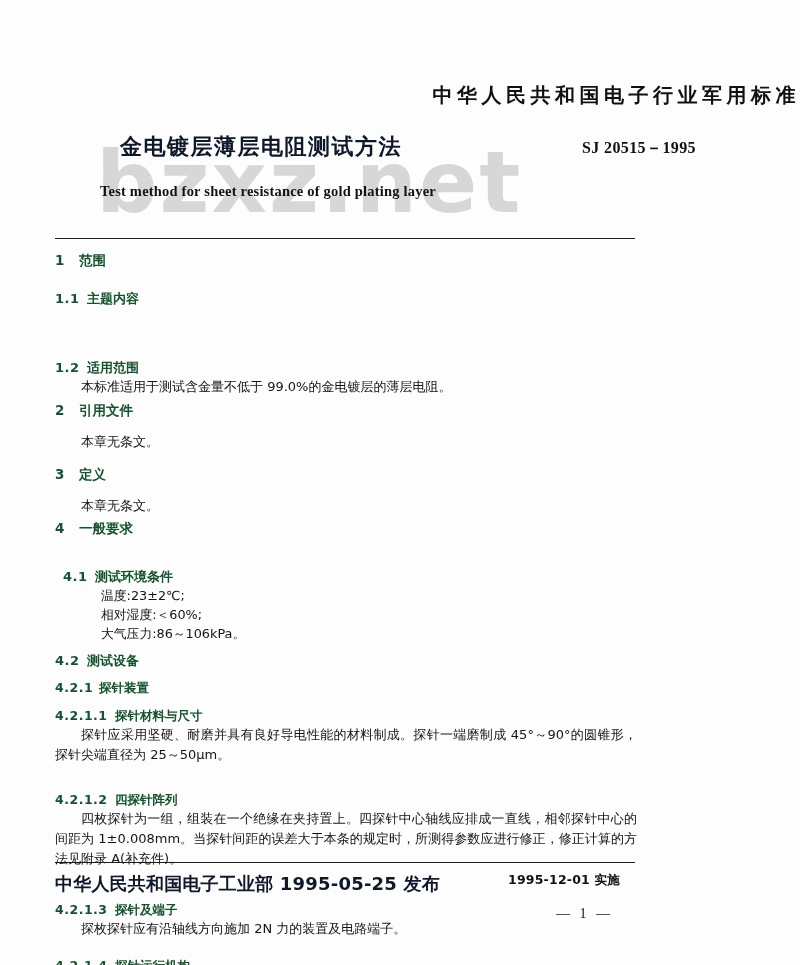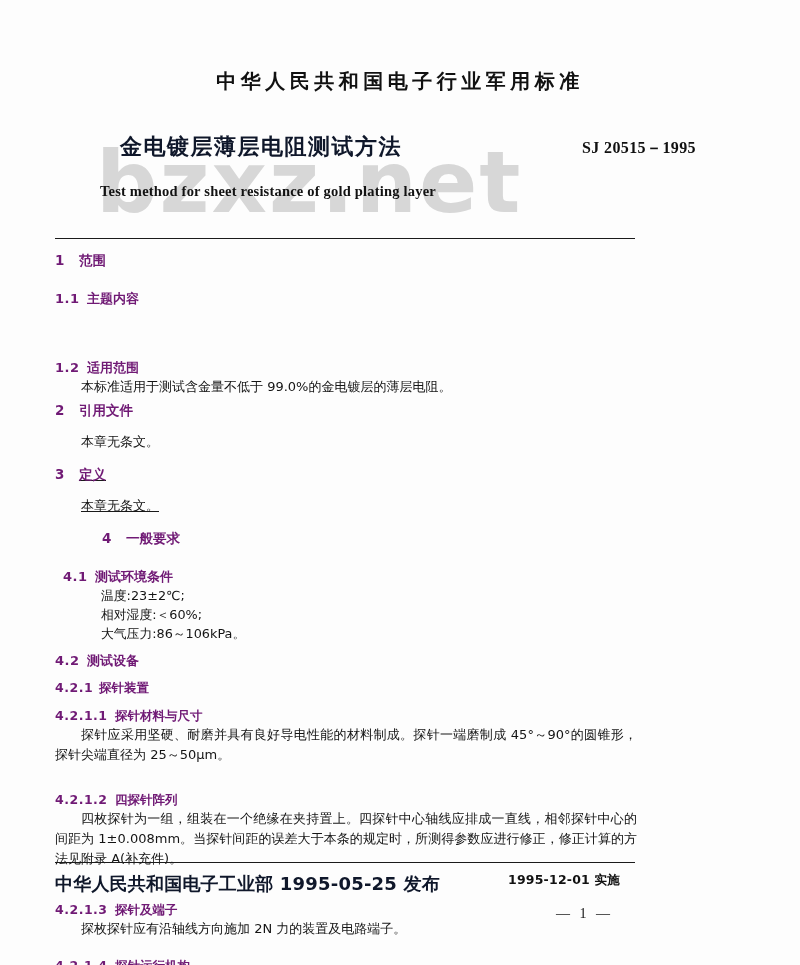--- a/index.html
+++ b/index.html
@@ -52,23 +52,23 @@
     top: 0;
     width: 800px;
     height: 965px;
     z-index: 2;
   }
 
   
   .masthead {
     position: absolute;
     left: 0;
-    top: 68px;
+    top: 82px;
     width: 800px;
-    text-align: center;
+    text-align: right;
     font-family: "DejaVu Sans", "Liberation Sans", sans-serif;
     font-size: 20px;
     font-weight: 700;
     letter-spacing: 4.5px;
     color: #111;
   }
 
   .title-row {
     position: absolute;
     left: 96px;
@@ -132,21 +132,21 @@
   .body {
     position: absolute;
     left: 55px;
     top: 252px;
     width: 582px;
   }
 
   .h1, .h2, .h3, .h4 {
     font-family: "DejaVu Sans", "Liberation Sans", sans-serif;
     font-weight: 700;
-    color: #701a75;
+    color: #14532d;
     white-space: nowrap;
   }
   .num {
     display: inline-block;
     font-family: "DejaVu Sans", "Liberation Sans", sans-serif;
     font-weight: 700;
     letter-spacing: .5px;
   }
   .h1 { font-size: 13.5px; margin: 0 0 0 0; }
   .h1 .num { width: 24px; }
@@ -253,28 +253,28 @@
         <p class="para">本标准适用于测试含金量不低于 99.0%的金电镀层的薄层电阻。</p>
       </div>
 
       <div class="blk" style="top:150px;">
         <div class="h1">
           <span class="num">2</span><span>引用文件</span>
         </div>
         <p class="para" style="margin-top:12px;">本章无条文。</p>
       </div>
 
-      <div class="blk" style="top:214px;text-decoration:underline;">
+      <div class="blk" style="top:214px;">
         <div class="h1">
           <span class="num">3</span><span>定义</span>
         </div>
         <p class="para" style="margin-top:12px;">本章无条文。</p>
       </div>
 
-      <div class="blk" style="top:278px;margin-left:47px;">
+      <div class="blk" style="top:268px;">
         <div class="h1">
           <span class="num">4</span><span>一般要求</span>
         </div>
       </div>
 
       <div class="blk" style="top:316px;margin-left:8px;">
         <div class="h2">
           <span class="num">4.1</span><span>测试环境条件</span>
         </div>
         <div class="kv">温度:23±2℃;</div>

